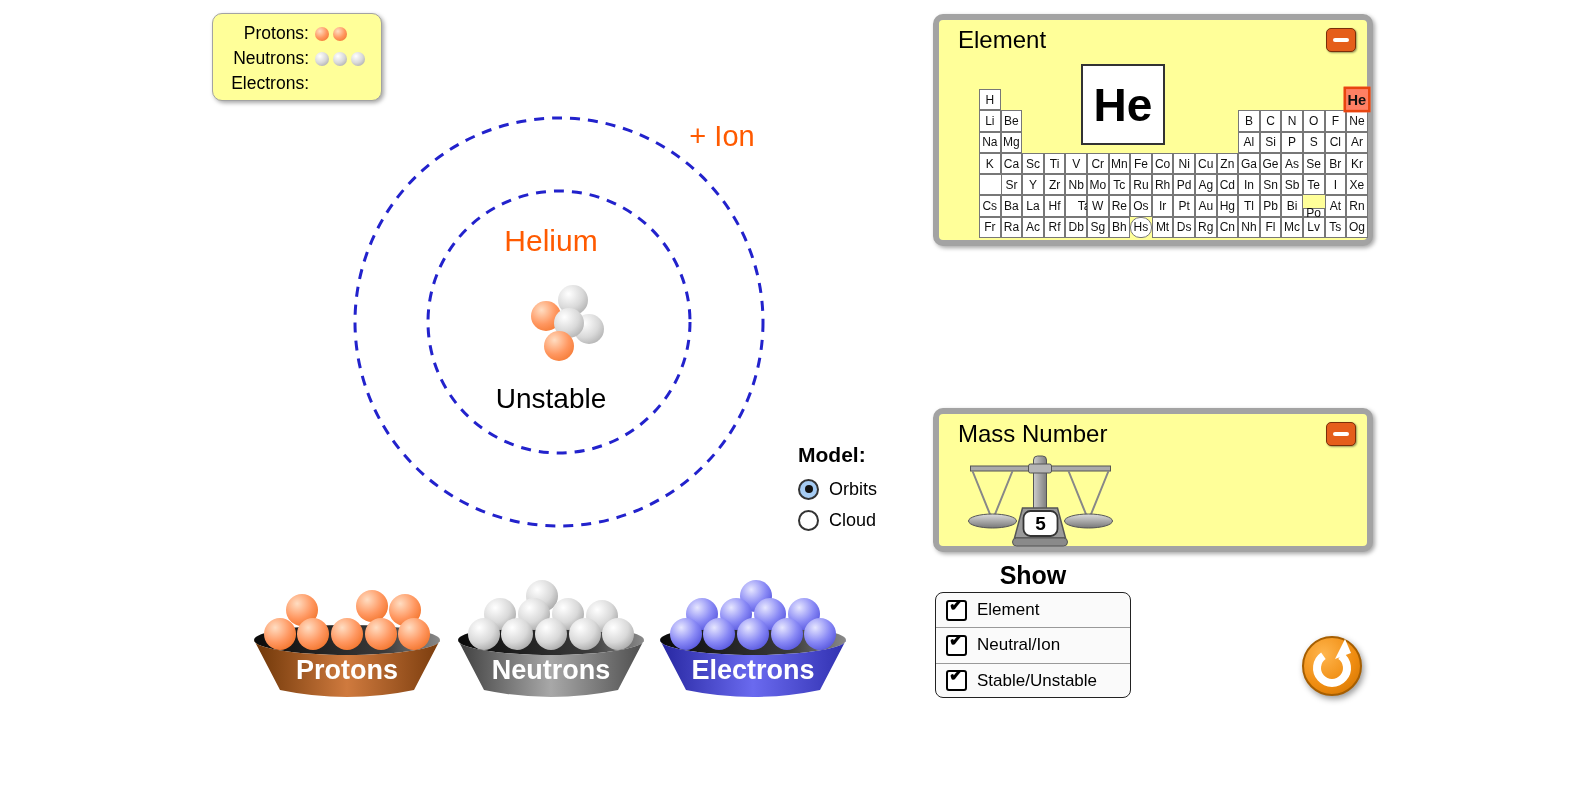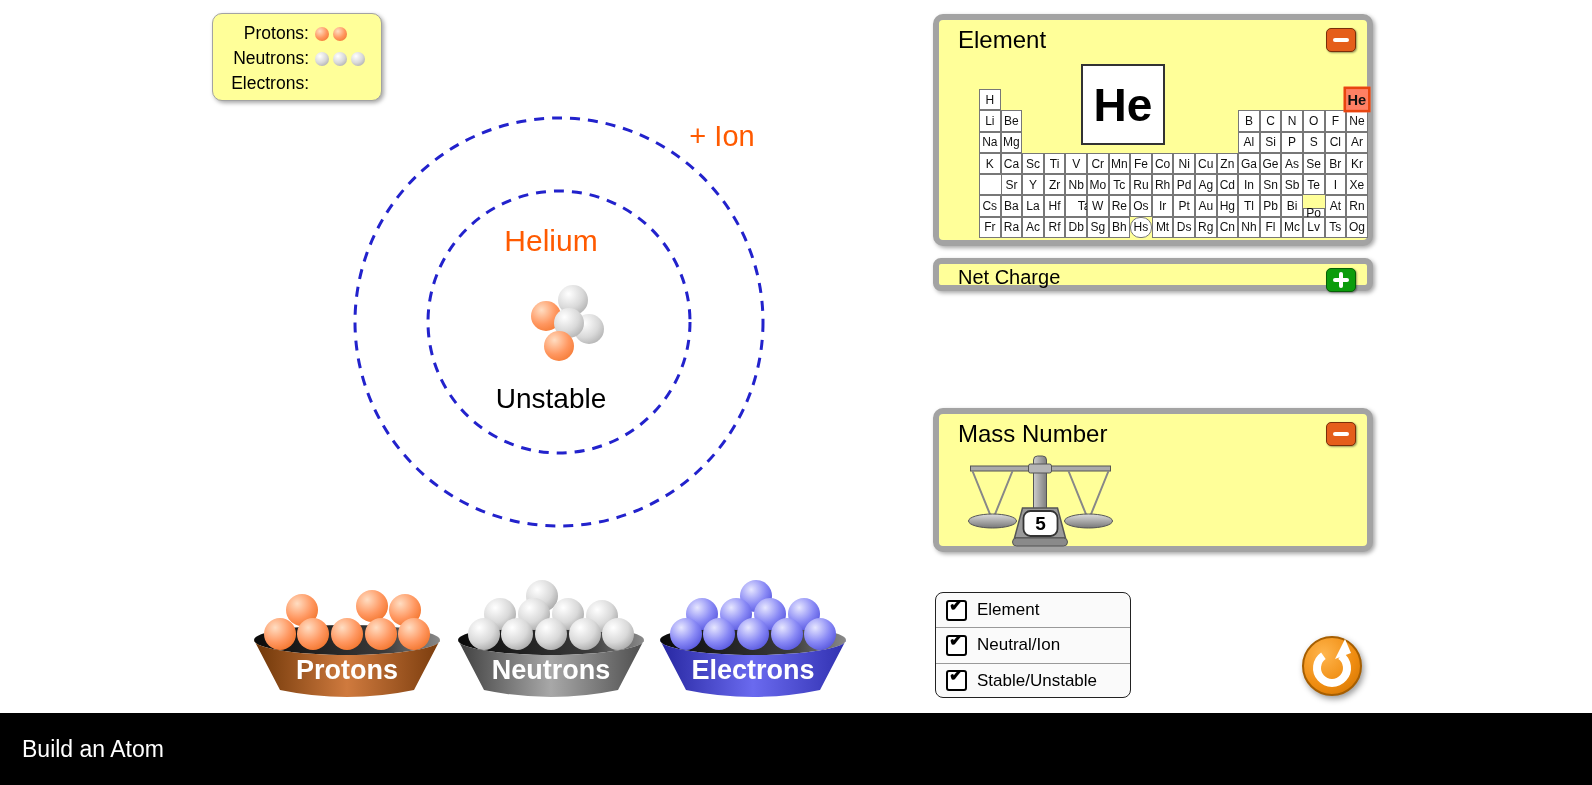--- a/index.html
+++ b/index.html
@@ -132,20 +132,31 @@
   <div class="atom-label" id="stability-label">Unstable</div>
   <div class="atom-label" id="element-name">Helium</div>
   <div>
     <div class="nucleon neutron" style="left:558px;top:285px;"></div>
     <div class="nucleon neutron" style="left:574px;top:314px;"></div>
     <div class="nucleon proton" style="left:531px;top:301px;"></div>
     <div class="nucleon neutron" style="left:554px;top:308px;"></div>
     <div class="nucleon proton" style="left:544px;top:331px;"></div>
   </div>
 
+  <div id="model">
+    <div id="model-title">Model:</div>
+    <div class="radio-row">
+      <span class="radio sel"></span>
+      <span class="radio-label">Orbits</span>
+    </div>
+    <div class="radio-row">
+      <span class="radio"></span>
+      <span class="radio-label">Cloud</span>
+    </div>
+  </div>
 
   <div id="element-panel" class="ypanel">
     <div class="panel-title">Element</div>
     <div class="mini-btn minus">
       <span class="hbar"></span>
     </div>
     <div id="big-symbol">He</div>
     <div id="ptable">
         <div class="pt-cell" style="grid-area: 1 / 1;">H</div>
         <div class="pt-cell sel" style="grid-area: 1 / 18;">He</div>
@@ -233,26 +244,20 @@
         <div class="pt-cell" style="grid-area: 7 / 12;">Cn</div>
         <div class="pt-cell" style="grid-area: 7 / 13;">Nh</div>
         <div class="pt-cell" style="grid-area: 7 / 14;">Fl</div>
         <div class="pt-cell" style="grid-area: 7 / 15;">Mc</div>
         <div class="pt-cell" style="grid-area: 7 / 16;">Lv</div>
         <div class="pt-cell" style="grid-area: 7 / 17;">Ts</div>
         <div class="pt-cell" style="grid-area: 7 / 18;">Og</div>
       </div>
   </div>
 
-  <div id="netcharge-panel" class="ypanel">
-    <div class="panel-title">Net Charge</div>
-    <div class="mini-btn plus">
-      <span class="plus-wrap"></span>
-    </div>
-  </div>
 
   <div id="massnum-panel" class="ypanel">
     <div class="panel-title">Mass Number</div>
     <div class="mini-btn minus">
       <span class="hbar"></span>
     </div>
     <svg id="scale-svg" width="185" height="100" viewBox="0 0 180 100">
       <defs>
         <linearGradient id="panG" x1="0" y1="0" x2="0" y2="1">
           <stop offset="0" stop-color="#ddd"></stop>
@@ -269,20 +274,21 @@
       <path d="M16,17 L35,64 M56,17 L37,64 M112,17 L131,64 M152,17 L133,64" stroke="#888" stroke-width="2" fill="none"></path>
       <ellipse cx="36" cy="67" rx="24" ry="7" fill="url(#panG)" stroke="#555" stroke-width="1"></ellipse>
       <ellipse cx="132" cy="67" rx="24" ry="7" fill="url(#panG)" stroke="#555" stroke-width="1"></ellipse>
       <path d="M66,54 L101,54 L109,84 L58,84 Z" fill="#9a9a9a" stroke="#555" stroke-width="1.5"></path>
       <rect x="56" y="84" width="55" height="8" rx="4" fill="#8a8a8a" stroke="#555" stroke-width="1"></rect>
       <rect x="67" y="57" width="34" height="25" rx="7" fill="#fff" stroke="#333" stroke-width="1.8"></rect>
       <text x="84" y="76" text-anchor="middle" font-size="19" font-weight="bold" fill="#000">5</text>
     </svg>
   </div>
 
+  <div id="show-title">Show</div>
   <div id="show-box">
     <div class="show-row">
       <span class="checkbox">
           <span class="check-glyph">✔</span>
         </span>
       <span class="show-label">Element</span>
     </div>
     <div class="show-row">
       <span class="checkbox">
           <span class="check-glyph">✔</span>
@@ -392,18 +398,14 @@
     <circle cx="148" cy="36" r="16" fill="url(#gradE)"></circle>
     <circle cx="30" cy="56" r="16" fill="url(#gradE)"></circle>
     <circle cx="63" cy="56" r="16" fill="url(#gradE)"></circle>
     <circle cx="97" cy="56" r="16" fill="url(#gradE)"></circle>
     <circle cx="131" cy="56" r="16" fill="url(#gradE)"></circle>
     <circle cx="164" cy="56" r="16" fill="url(#gradE)"></circle>
     <path d="M4,62 L30,112 Q97,126 164,112 L190,62 A93,15 0 0 1 4,62 Z" fill="url(#bodyE)"></path>
     <text x="97" y="101" text-anchor="middle" font-size="27" font-weight="bold" fill="#fff">Electrons</text>
   </svg>
 
-  <div id="navbar">
-    <div id="nav-title" style="height:72px;">Build an Atom</div>
-
-  </div>
 
 </div>
 
 </body></html>

